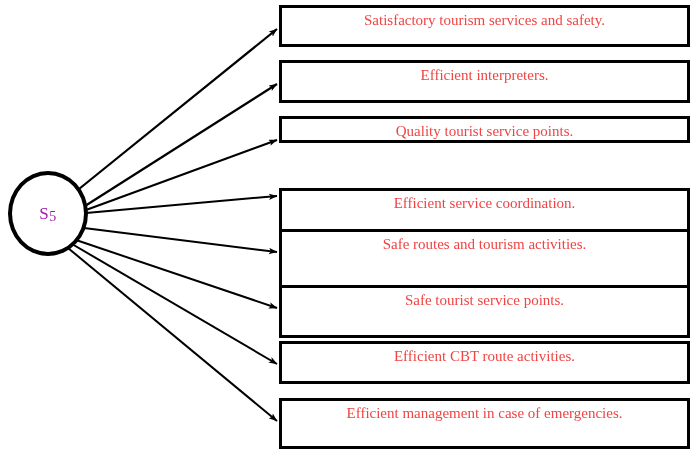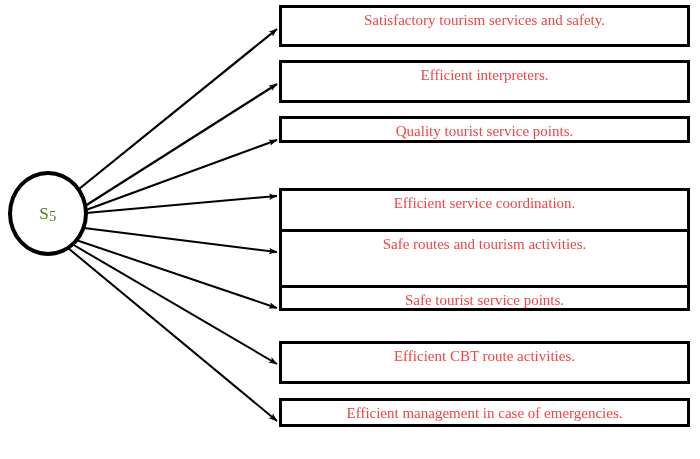--- a/index.html
+++ b/index.html
@@ -32,21 +32,21 @@
     border-radius: 50%;
     background: #ffffff;
     box-sizing: border-box;
     display: flex;
     align-items: center;
     justify-content: center;
   }
   .node-label {
     font-family: "Liberation Serif", "DejaVu Serif", serif;
     font-size: 17px;
-    color: #4d7c0f;
+    color: #a21caf;
     letter-spacing: 0.5px;
     line-height: 1;
     white-space: nowrap;
   }
   .node-label .sub {
     font-size: 14px;
     position: relative;
     top: 2px;
   }
   .item-box {
@@ -112,25 +112,25 @@
   </div>
 
   <div class="item-box" style="top:188px;height:61px;">
     <div class="item-text">Efficient service coordination.</div>
   </div>
 
   <div class="item-box" style="top:229px;height:61px;">
     <div class="item-text">Safe routes and tourism activities.</div>
   </div>
 
-  <div class="item-box" style="top:285px;height:26px;">
+  <div class="item-box" style="top:285px;height:53px;">
     <div class="item-text">Safe tourist service points.</div>
   </div>
 
   <div class="item-box" style="top:341px;height:43px;">
     <div class="item-text">Efficient CBT route activities.</div>
   </div>
 
-  <div class="item-box" style="top:398px;height:29px;padding-left:20px;">
+  <div class="item-box" style="top:398px;height:51px;padding-left:20px;">
     <div class="item-text">Efficient management  in case of emergencies.</div>
   </div>
 
 </div>
 
 </body></html>

